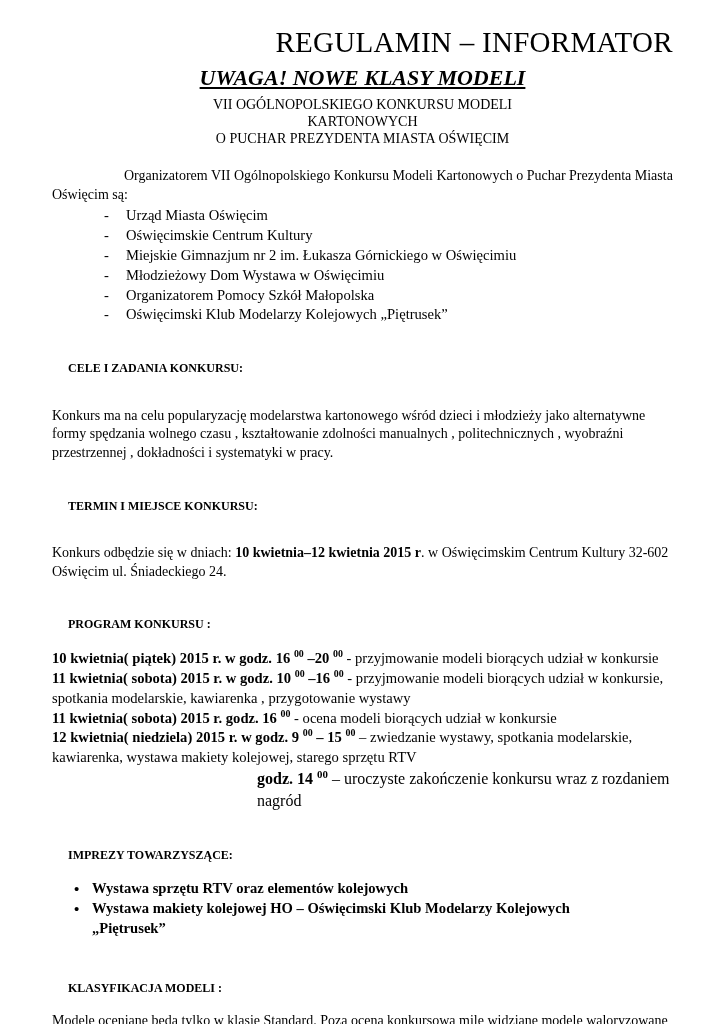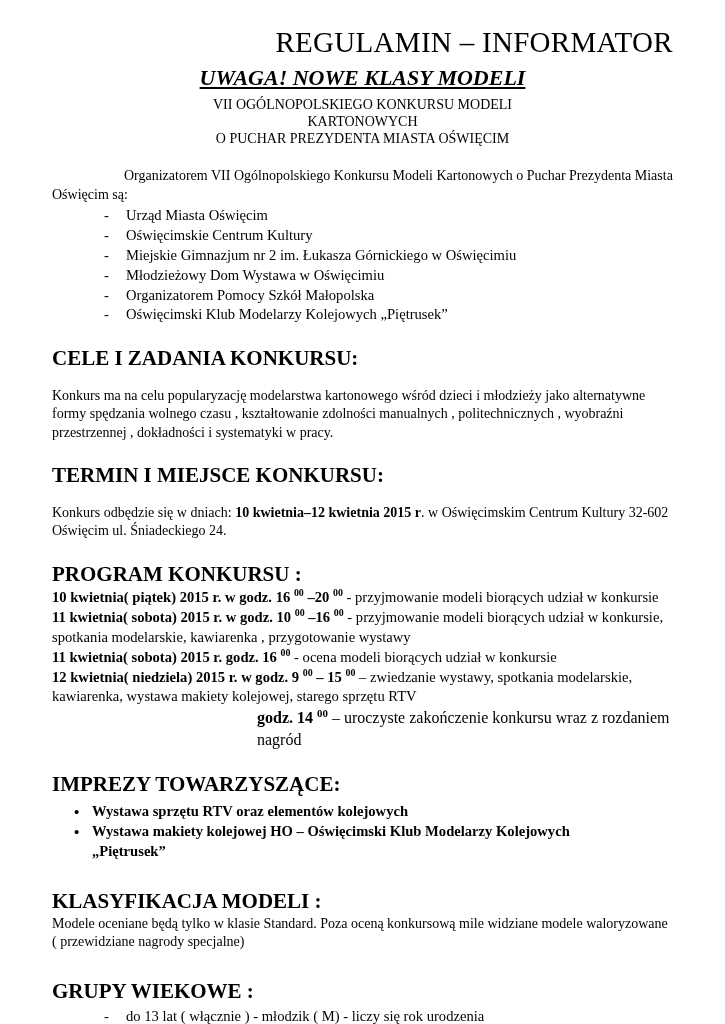--- a/index.html
+++ b/index.html
@@ -50,23 +50,23 @@
   p.body-text {
     font-size: 14px;
     line-height: 1.33;
     margin: 0;
     text-align: left;
   }
   p.indent-first {
     text-indent: 72px;
   }
   h2.section {
-    font-size: 21px;
+    font-size: 12px;
     font-weight: bold;
-    margin: 0;
+    margin: 16px;
     line-height: 1.3;
   }
   .dash-list {
     margin: 2px 0 0 0;
     padding: 0;
     list-style: none;
   }
   .dash-list li {
     font-size: 14.6px;
     line-height: 1.36;

